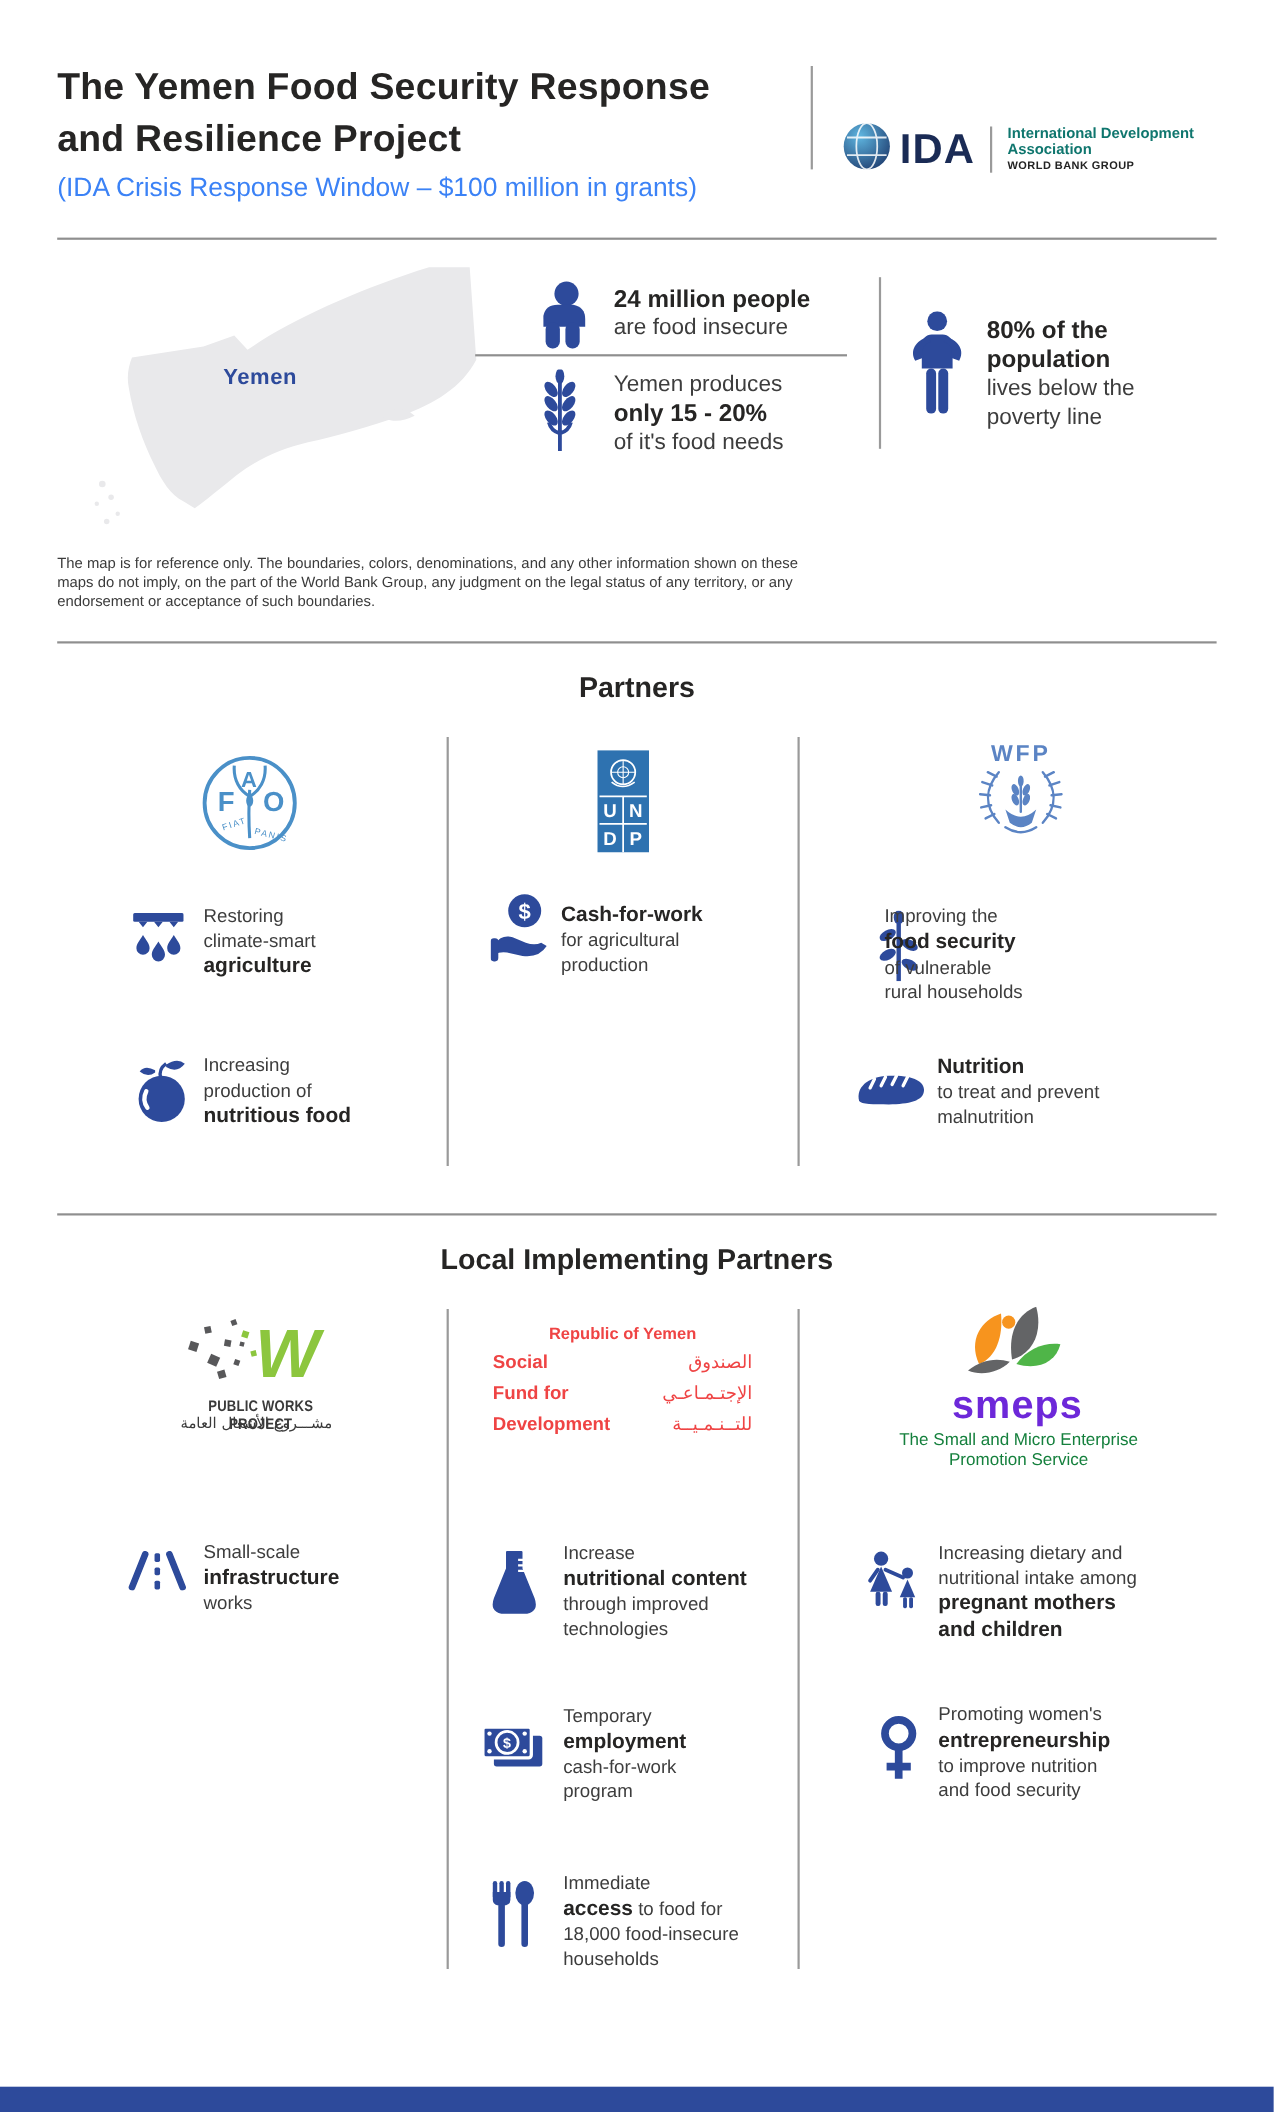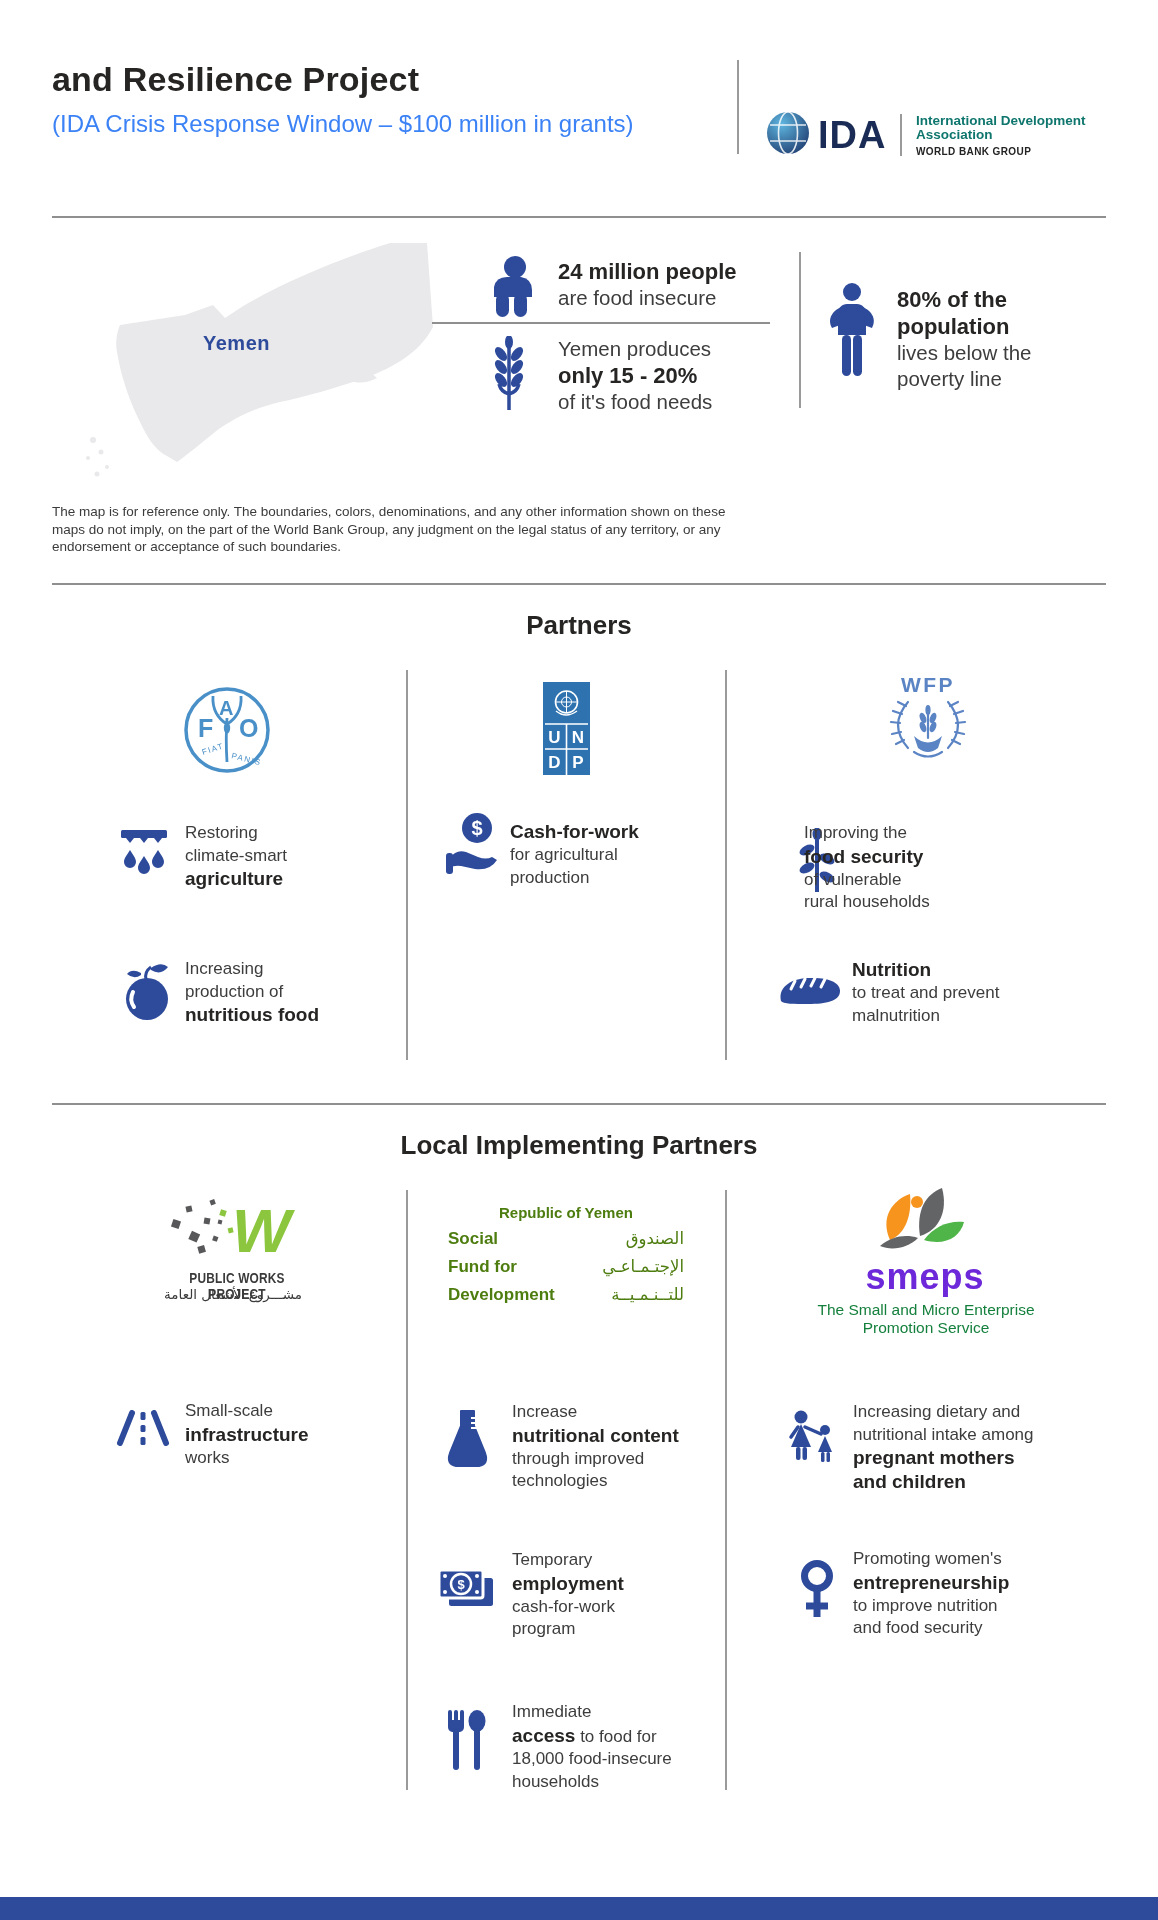--- a/index.html
+++ b/index.html
@@ -15,32 +15,33 @@
   .stat-r{font-size:20.5px;line-height:26px;color:#3d3d3d;font-weight:400;}
   .it-r{font-size:17px;line-height:22.5px;color:#3d3d3d;font-weight:400;}
   .it-b{font-size:19px;line-height:24px;font-weight:700;color:#262524;}
   .disclaimer{font-size:13.5px;line-height:17.5px;color:#3b3b3b;width:700px;}
   .map-label{font-weight:700;font-size:20px;color:#2d4a9b;letter-spacing:.5px;}
   .ida-acronym{font-weight:700;font-size:38px;color:#1a2b55;letter-spacing:1px;line-height:44px;}
   .ida-cyan{font-weight:700;font-size:13.5px;line-height:14.5px;color:#0f766e;}
   .ida-group{font-weight:700;font-size:10px;letter-spacing:.4px;color:#232323;margin-top:3px;}
   .pwp-name{font-weight:700;font-size:14px;color:#3a3a3a;letter-spacing:.2px;transform:scaleX(.85);transform-origin:center;text-align:center;width:180px;}
   .pwp-arabic{font-family:"DejaVu Sans",sans-serif;font-size:13.5px;color:#3a3a3a;text-align:center;width:180px;}
-  .sfd{color:#4d7c0f;}
+  .sfd{color:#ef4444;}
   .sfd-country{font-weight:700;font-size:15px;text-align:center;width:236px;}
   .sfd-en{font-weight:700;font-size:17px;line-height:28px;}
   .sfd-ar{font-family:"DejaVu Sans",sans-serif;font-size:16.5px;line-height:28px;text-align:right;}
   .smeps-name{font-weight:700;font-size:36px;color:#6d28d9;letter-spacing:1px;text-align:center;width:160px;}
   .smeps-tag{font-size:15.5px;line-height:17.5px;color:#15803d;text-align:center;width:262px;}
   .footer-bar{left:0;top:1897px;width:1158px;height:23px;background:#2d4a9b;}
 </style>
 </head>
 <body>
 
 <div class="abs" style="left:52px;top:56px">
+  <div class="title">The Yemen Food Security Response</div>
   <div class="title">and Resilience Project</div>
   <div class="subtitle">(IDA Crisis Response Window – $100 million in grants)</div>
 </div>
 
 <div class="vr" style="left:737px;top:60px;height:94px"></div>
 
 <div class="abs" style="left:766px;top:110px;display:flex;align-items:center;gap:8px">
   <span>
     <svg width="44" height="46" viewBox="0 0 44 46">
       <defs>

